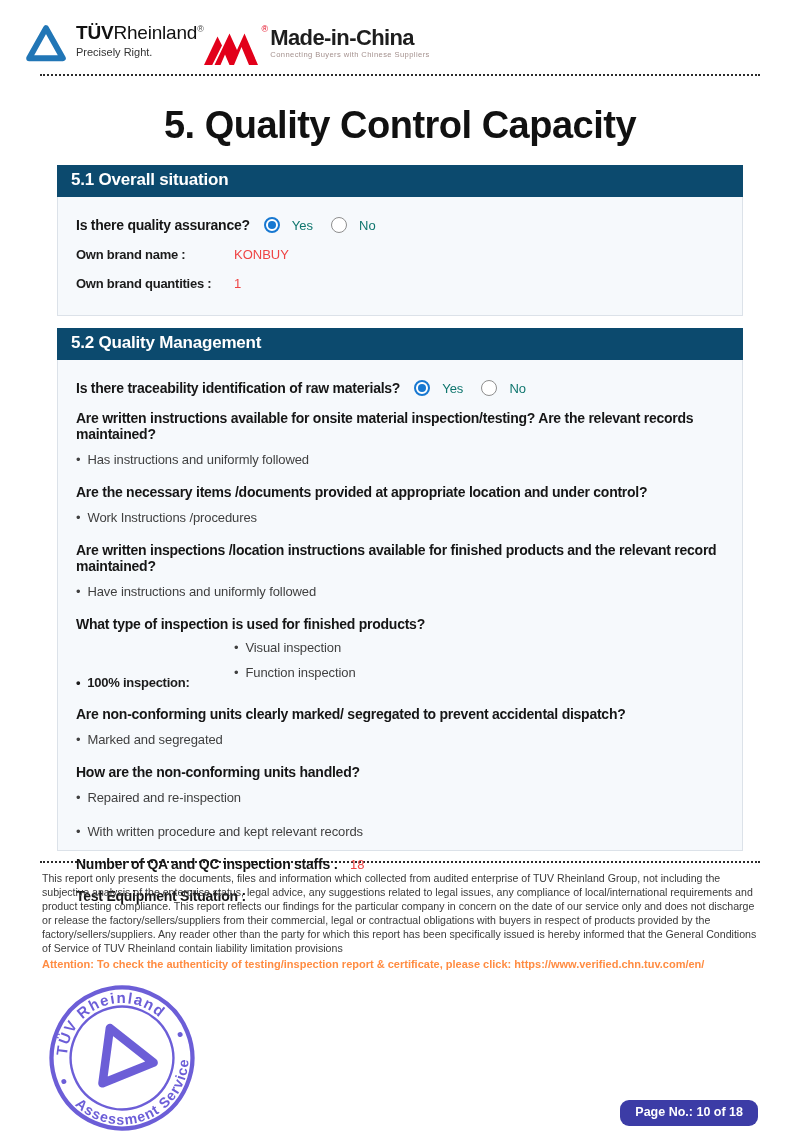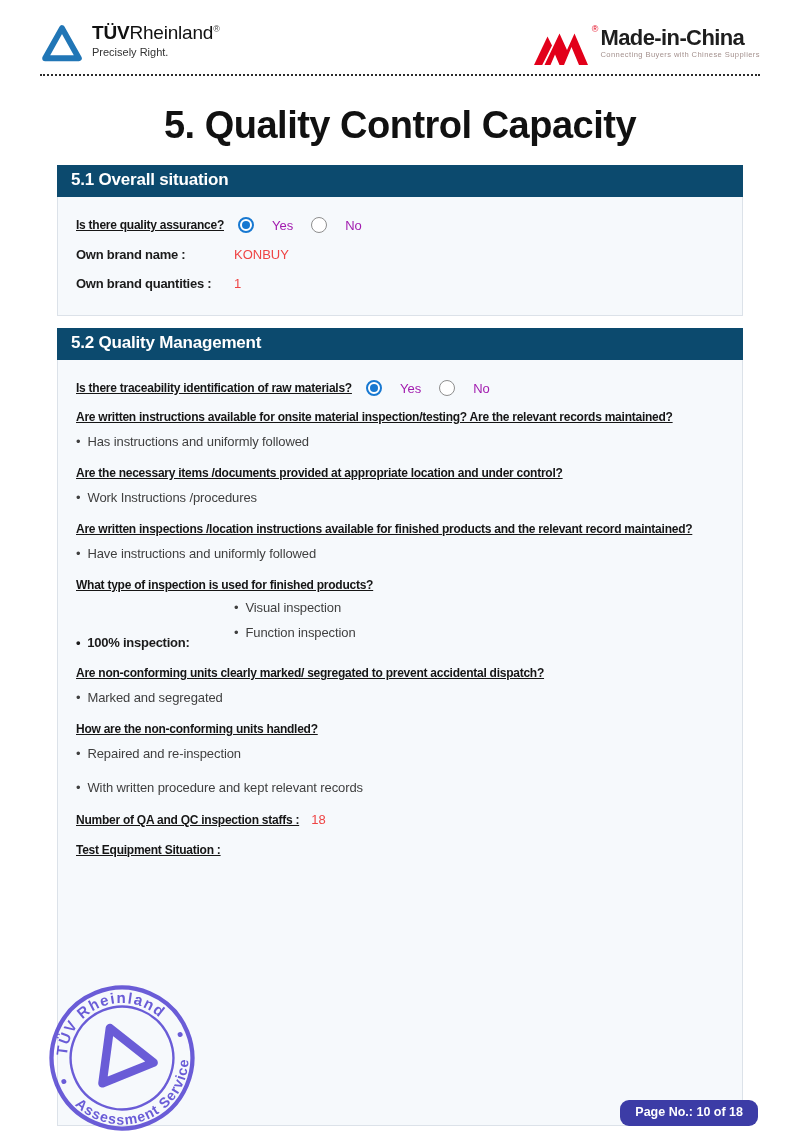--- a/index.html
+++ b/index.html
@@ -3,43 +3,43 @@
 <meta charset="utf-8">
 <style>
   * { margin:0; padding:0; box-sizing:border-box; }
   body { background:#fff; }
   .page {
     position:relative; width:800px; height:1131px; margin:0 auto;
     background:#fff; overflow:hidden;
     font-family:"Liberation Sans", sans-serif; color:#1b1b1b;
   }
   
-  .header { display:flex; justify-content:space-between; align-items:flex-start; padding:22px 40px 0 40px; height:70px; }
+  .header { display:flex; justify-content:flex-start; align-items:flex-start; padding:22px 40px 0 24px; height:70px; }
   .tuv-logo { display:flex; gap:8px; align-items:flex-start; }
   .tuv-text .brand { font-size:19px; color:#111; letter-spacing:-0.2px; }
   .tuv-text .brand b { font-weight:700; }
   .tuv-text .reg { font-size:9px; vertical-align:super; color:#444; }
   .tuv-text .tagline { font-size:11px; color:#333; margin-top:2px; }
   .mic-logo { display:flex; gap:6px; align-items:flex-start; margin-top:4px; }
   .mic-reg { color:#e2001a; font-size:9px; margin:-2px -4px 0 -2px; }
   .mic-text .brand { font-size:22px; font-weight:700; color:#1e1e1e; letter-spacing:-0.6px; line-height:1.05; }
   .mic-text .tagline { font-size:7.6px; color:#a4918e; letter-spacing:0.4px; margin-top:1px; }
   .dotted { border-top:2px dotted #2b2b2b; margin:4px 40px 0 40px; }
   
   .page-title { text-align:center; font-size:38px; font-weight:700; color:#111; letter-spacing:-0.5px; margin:28px 0 18px; }
   
   .section { margin:0 57px; }
   .sec-header { background:#0c4a6e; color:#fff; font-size:17px; font-weight:600; padding:5px 14px 7px; letter-spacing:-0.2px; }
   .panel { background:#f6f9fc; border:1px solid #dce2e9; border-top:none; padding:12px 18px 10px; }
-  .panel2 { height:766px; }
+  .panel2 { height:491px; }
   .sec-gap { height:12px; }
   .row { display:flex; align-items:center; margin:8px 0 14px; }
-  .q { font-weight:700; font-size:12px; letter-spacing:-0.25px; color:#161616;text-decoration:underline; }
+  .q { font-weight:700; font-size:14px; letter-spacing:-0.25px; color:#161616; }
   .radio-group { display:flex; align-items:center; gap:18px; margin-left:14px; }
-  .radio-opt { display:flex; align-items:center; gap:18px; font-size:13px; color:#a21caf; }
+  .radio-opt { display:flex; align-items:center; gap:12px; font-size:13px; color:#0f766e; }
   .radio { width:16px; height:16px; border-radius:50%; background:#fff; border:2px solid #1778d1; position:relative; }
   .radio.checked::after { content:""; position:absolute; left:2px; top:2px; width:8px; height:8px; border-radius:50%; background:#1778d1; }
   .radio.unchecked { border:1.5px solid #8e8e8e; }
   .field-label { font-weight:700; font-size:13px; letter-spacing:-0.25px; min-width:158px; }
   .field-value { font-size:13px; color:#ef4444; }
   .qa { margin:14px 0 16px; }
   .qa .q { display:block; margin-bottom:8px; }
   .ans { font-size:13px; color:#3f3f3f; letter-spacing:-0.1px; }
   .bullet::before { content:"•"; margin-right:7px; }
   .insp-row { display:flex; align-items:flex-end; margin-top:8px; }

